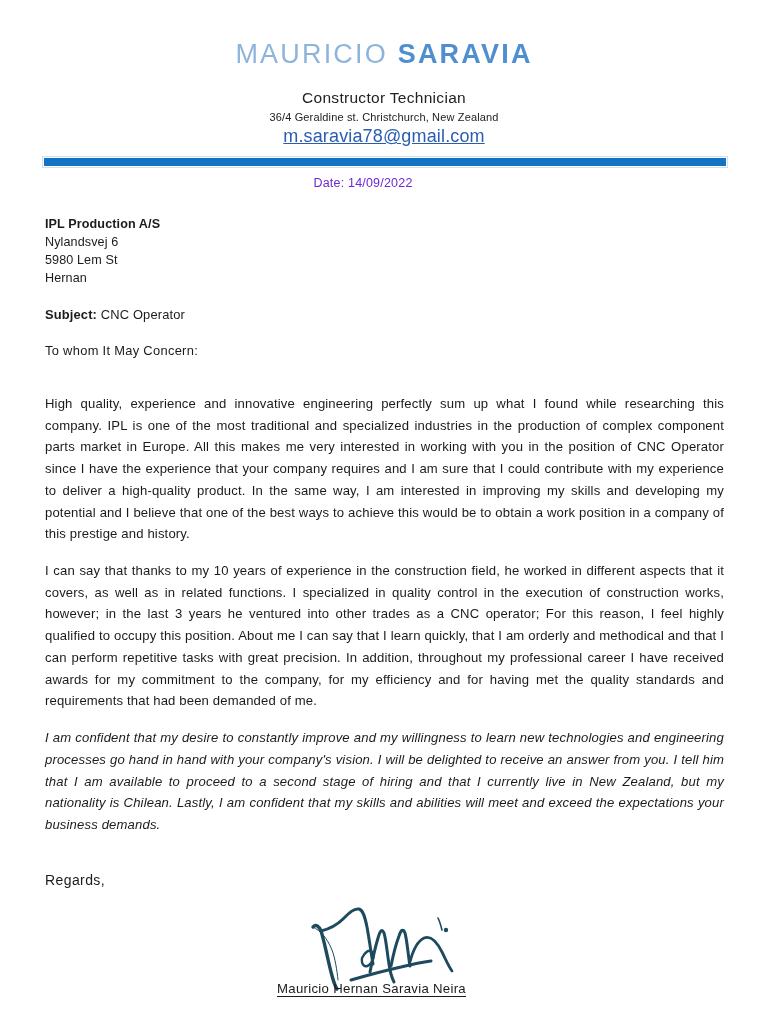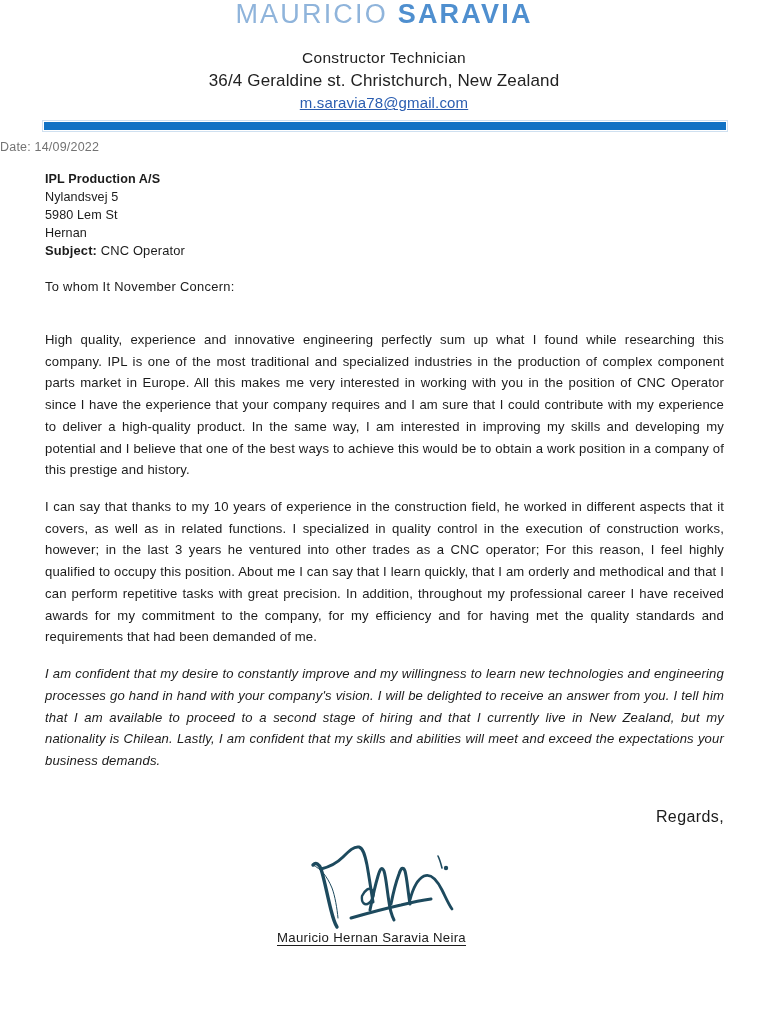--- a/index.html
+++ b/index.html
@@ -18,20 +18,21 @@
 
   .page {
     position: absolute;
     inset: 0;
     padding: 0;
   }
 
   
   .letterhead {
     text-align: center;
+    padding-top: 40px;
   }
   .name-line {
     font-size: 27px;
     letter-spacing: 2.2px;
     line-height: 1.05;
     white-space: nowrap;
   }
   .name-first {
     color: #8fb4db;
     font-weight: 400;
@@ -40,71 +41,72 @@
     color: #4f8fcf;
     font-weight: 700;
   }
   .job-title {
     font-size: 15.5px;
     color: #222;
     margin-top: 21px;
     letter-spacing: 0.3px;
   }
   .contact-line {
-    font-size: 17px;
+    font-size: 11px;
     color: #222;
     margin-top: 4px;
     letter-spacing: 0.15px;
   }
   .email-line {
     margin-top: 3px;
-    font-size: 15px;
+    font-size: 18px;
   }
   .email-link {
     color: #2a5db0;
     text-decoration: underline;
     letter-spacing: 0.15px;
   }
 
   
   .divider-wrap {
     margin: 9px 40px 0 42px;
     border: 1px solid #cfe0f0;
     padding: 1px;
   }
   .divider-bar {
     height: 8px;
     background: #1272c4;
   }
 
   
   .date-row {
-    text-align: left;
+    text-align: center;
     padding: 8px 42px 0 0;
     font-size: 12.5px;
-    color: #737373;
+    color: #6d28d9;
     letter-spacing: 0.2px;
   }
 
   
   .content {
     padding: 0 44px 0 45px;
   }
 
   .recipient {
-    margin-top: 17px;
+    margin-top: 26px;
     font-size: 12.6px;
     line-height: 1.42;
     letter-spacing: 0.1px;
   }
   .recipient .company {
     font-weight: 700;
   }
 
   .subject {
+    margin-top: 19px;
     font-size: 12.9px;
     letter-spacing: 0.15px;
   }
   .subject .label {
     font-weight: 700;
   }
 
   .salutation {
     margin-top: 21px;
     font-size: 12.9px;
@@ -118,40 +120,39 @@
     text-align: justify;
     font-size: 13.1px;
     line-height: 1.66;
     letter-spacing: 0.15px;
     margin-bottom: 15px;
   }
   .paragraph:last-child { margin-bottom: 0; font-style: italic; }
 
   .regards {
     margin-top: 36px;
-    font-size: 16px;
+    font-size: 14px;
     letter-spacing: 0.4px;
-    text-align: right;
   }
 
   
   .signature-area {
     position: relative;
     height: 118px;
     margin-top: 6px;
   }
   .signature-ink {
     position: absolute;
     left: 262px;
     top: 6px;
   }
   .signature-name {
     position: absolute;
     left: 232px;
-    top: 98px;
+    top: 87px;
     font-size: 13.2px;
     letter-spacing: 0.3px;
     text-decoration: underline;
     text-underline-offset: 3px;
     white-space: nowrap;
   }
 </style>
 </head>
 <body>
 
@@ -171,31 +172,31 @@
   <div class="divider-wrap">
     <div class="divider-bar"></div>
   </div>
 
   <div class="date-row">Date: 14/09/2022</div>
 
   <div class="content">
 
     <div class="recipient">
       <div class="company">IPL Production A/S</div>
-      <div>Nylandsvej 5</div>
+      <div>Nylandsvej 6</div>
       <div>5980 Lem St</div>
       <div>Hernan</div>
     </div>
 
     <div class="subject">
       <span class="label">Subject:</span>
       <span>CNC Operator</span>
     </div>
 
-    <div class="salutation">To whom It November Concern:</div>
+    <div class="salutation">To whom It May Concern:</div>
 
     <div class="paragraphs">
       <p class="paragraph">High quality, experience and innovative engineering perfectly sum up what I found while researching this company. IPL is one of the most traditional and specialized industries in the production of complex component parts market in Europe. All this makes me very interested in working with you in the position of CNC Operator since I have the experience that your company requires and I am sure that I could contribute with my experience to deliver a high-quality product. In the same way, I am interested in improving my skills and developing my potential and I believe that one of the best ways to achieve this would be to obtain a work position in a company of this prestige and history.</p>
       <p class="paragraph">I can say that thanks to my 10 years of experience in the construction field, he worked in different aspects that it covers, as well as in related functions. I specialized in quality control in the execution of construction works, however; in the last 3 years he ventured into other trades as a CNC operator; For this reason, I feel highly qualified to occupy this position. About me I can say that I learn quickly, that I am orderly and methodical and that I can perform repetitive tasks with great precision. In addition, throughout my professional career I have received awards for my commitment to the company, for my efficiency and for having met the quality standards and requirements that had been demanded of me.</p>
       <p class="paragraph">I am confident that my desire to constantly improve and my willingness to learn new technologies and engineering processes go hand in hand with your company's vision. I will be delighted to receive an answer from you. I tell him that I am available to proceed to a second stage of hiring and that I currently live in New Zealand, but my nationality is Chilean. Lastly, I am confident that my skills and abilities will meet and exceed the expectations your business demands.</p>
     </div>
 
     <div class="regards">Regards,</div>
 
     <div class="signature-area">

